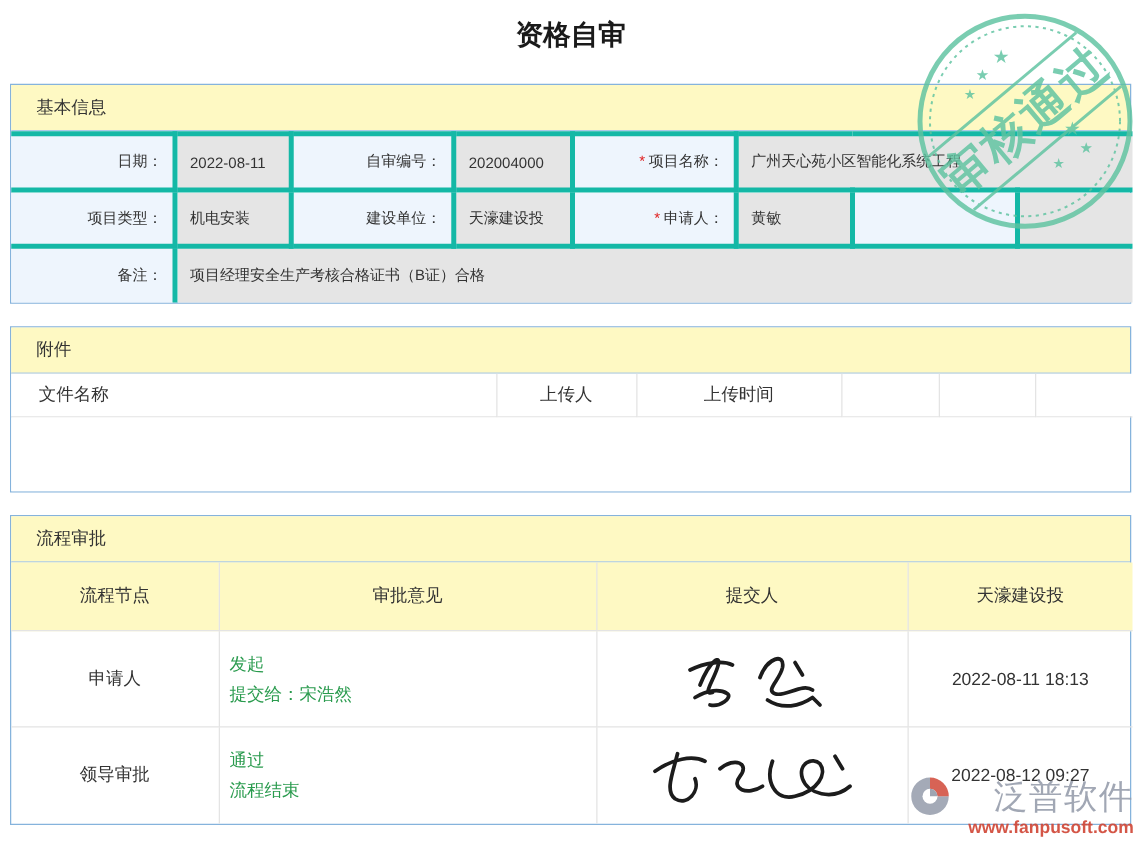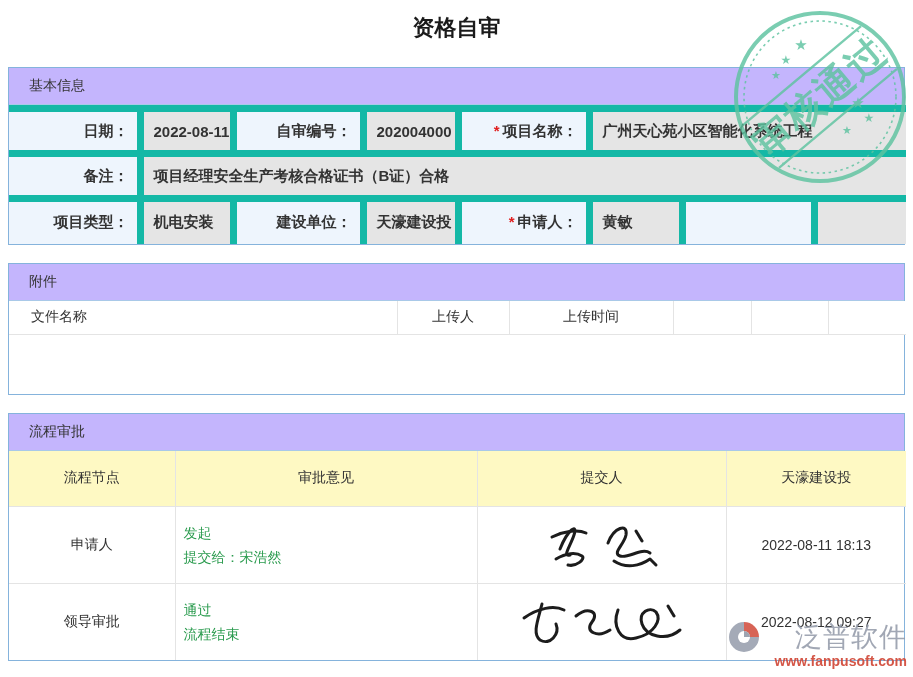--- a/index.html
+++ b/index.html
@@ -19,36 +19,35 @@
     color: #1a1a1a;
     padding-top: 13px;
     height: 67px;
   }
   .section {
     margin: 0 8px 18px 8px;
     border: 1px solid #85b3dc;
     background: #fff;
   }
   .section-header {
-    background: #c4b5fd;
+    background: #fef9c3;
     padding: 9px 20px;
     font-size: 14px;
     color: #333;
     border-bottom: 1px solid #a9c9e8;
   }
   table { border-collapse: collapse; table-layout: fixed; width: 100%; }
 
   
   .basic-table td {
-    border: 7px solid #14b8a6;
+    border: 4px solid #14b8a6;
     height: 45px;
-    font-size: 15px;
+    font-size: 12px;
     overflow: hidden;
     white-space: nowrap;
-    font-weight: bold;
   }
   .basic-table tr td:first-child { border-left: none; }
   .basic-table tr td:last-child { border-right: none; }
   .basic-table tr:last-child td { border-bottom: none; }
   .lbl {
     background: #eef5fd;
     text-align: right;
     padding-right: 8px;
     color: #333;
   }
@@ -135,32 +134,32 @@
     <tbody>
         <tr>
       <td class="lbl">日期：</td>
       <td class="val">2022-08-11</td>
       <td class="lbl">自审编号：</td>
       <td class="val">202004000</td>
       <td class="lbl"><span class="req">*</span><span>项目名称：</span></td>
       <td class="val" colspan="3">广州天心苑小区智能化系统工程</td>
     </tr>
     <tr>
-      <td class="lbl">备注：</td>
-      <td class="val" colspan="7">项目经理安全生产考核合格证书（B证）合格</td>
-    </tr>
-    <tr>
       <td class="lbl">项目类型：</td>
       <td class="val">机电安装</td>
       <td class="lbl">建设单位：</td>
       <td class="val">天濠建设投</td>
       <td class="lbl"><span class="req">*</span><span>申请人：</span></td>
       <td class="val">黄敏</td>
       <td class="cell-blue-empty"></td>
       <td class="val"></td>
+    </tr>
+    <tr>
+      <td class="lbl">备注：</td>
+      <td class="val" colspan="7">项目经理安全生产考核合格证书（B证）合格</td>
     </tr>
   </tbody>
     </table>
 </div>
 
 <div class="section">
   <div class="section-header">附件</div>
   <table class="lt-table attach-table">
     <colgroup>
       <col style="width:388px">

